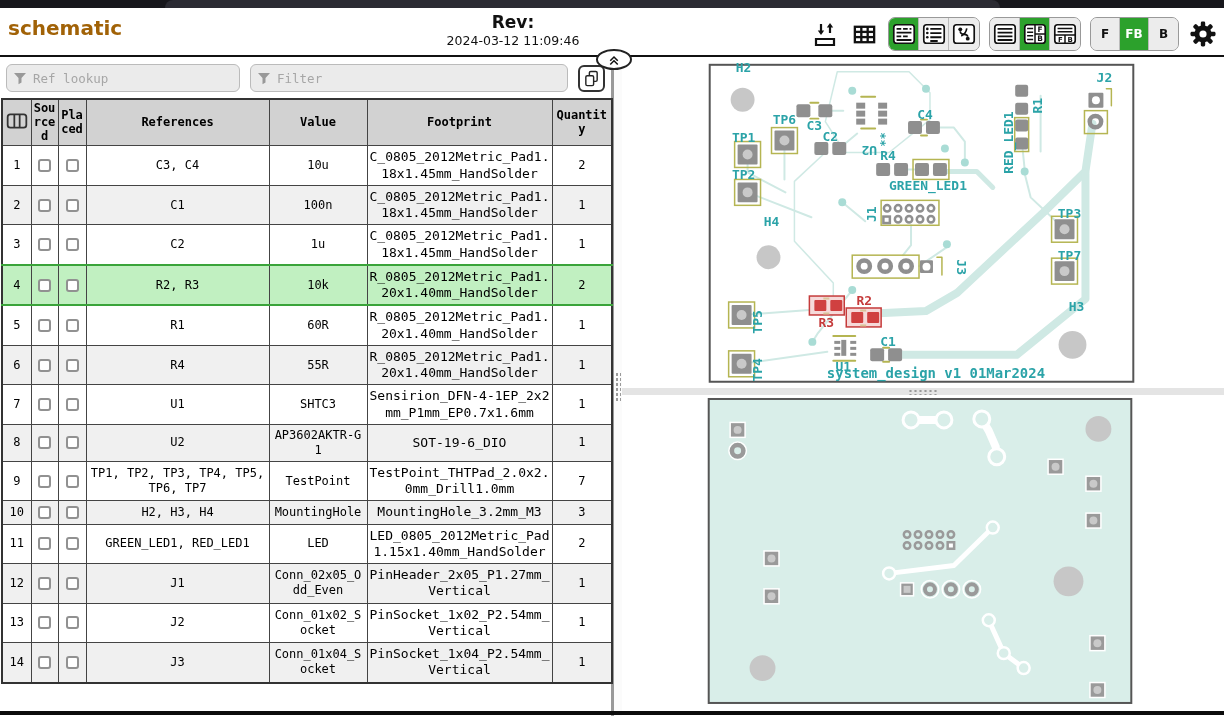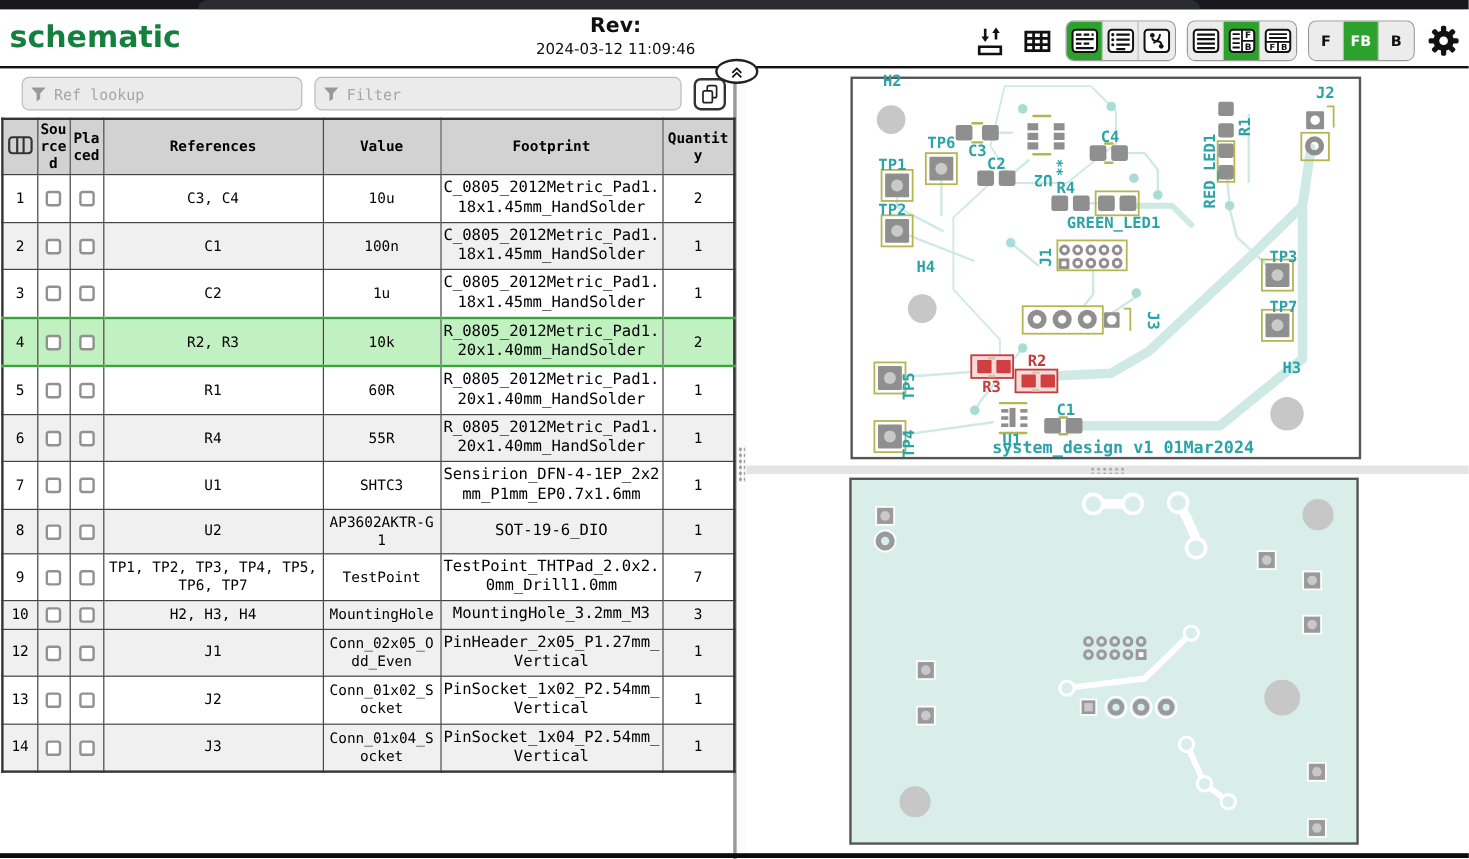--- a/index.html
+++ b/index.html
@@ -1,39 +1,39 @@
 <!DOCTYPE html>
 <html><head>
 <meta charset="utf-8">
 <style>
   html,body{margin:0;padding:0;width:1224px;height:716px;overflow:hidden;background:#fff;
     font-family:"DejaVu Sans Mono","Liberation Mono",monospace;}
   .chrome{height:8px;background:#17171c;position:relative;}
   .chrome-tab{position:absolute;left:165px;top:0;width:835px;height:8px;background:#2b2b33;border-radius:8px 8px 0 0;}
   header{position:relative;height:47px;background:#fff;border-bottom:2px solid #111;}
   .title{position:absolute;left:8px;top:8px;font-family:"DejaVu Sans","Liberation Sans",sans-serif;
-    font-weight:bold;font-size:25px;color:#15803d;}
+    font-weight:bold;font-size:20px;color:#a16207;}
   .rev{position:absolute;left:513px;top:4px;transform:translateX(-50%);text-align:center;
     font-family:"DejaVu Sans","Liberation Sans",sans-serif;}
   .rev-label{font-weight:bold;font-size:17px;color:#111;}
   .rev-date{font-size:12.5px;color:#111;margin-top:1px;}
   .toolbar{position:absolute;right:6px;top:9px;display:flex;align-items:center;gap:9px;}
   .tb-plain{background:none;border:none;padding:0;width:30px;height:30px;display:flex;align-items:center;justify-content:center;cursor:pointer;}
   .btn-group{display:flex;border:1px solid #999;border-radius:7px;overflow:hidden;background:#ececec;}
   .gbtn{width:30px;height:32px;border:none;background:#ececec;display:flex;align-items:center;justify-content:center;
     border-right:1px solid #bbb;padding:0;cursor:pointer;}
   .gbtn:last-child{border-right:none;}
   .gbtn.sel{background:var(--accent,#2ca12c);}
   .gbtn.txt{width:29px;font-family:"DejaVu Sans","Liberation Sans",sans-serif;font-weight:bold;font-size:12px;color:#111;}
   .gbtn.txt.sel{color:#fff;}
   .hide-handle{position:absolute;left:596px;top:49px;width:32px;height:17px;background:#fff;border:2px solid #222;
     border-radius:50%;z-index:6;display:flex;align-items:center;justify-content:center;cursor:pointer;}
   .main{display:flex;height:659px;}
   .left{width:611px;background:#fff;border-right:3px solid #999;}
-  .filters{display:flex;align-items:center;gap:10px;padding:7px 6px 5px 6px;margin-left:12px;}
+  .filters{display:flex;align-items:center;gap:10px;padding:7px 6px 5px 6px;}
   .input-wrap{position:relative;height:28px;}
   .input-wrap svg{position:absolute;left:7px;top:8px;}
   .input-wrap input{height:28px;box-sizing:border-box;background:#ebebeb;border:1px solid #bbb;border-radius:6px;
     padding:0 6px 0 26px;font-family:"DejaVu Sans Mono","Liberation Mono",monospace;font-size:12.5px;color:#333;width:100%;}
   .input-wrap input::placeholder{color:#a6a6a6;}
   .iw1{width:234px;}
   .iw2{flex:1;border-radius:14px;}
   .copy-btn{width:27px;height:27px;border:2px solid #333;border-radius:6px;background:#fff;display:flex;
     align-items:center;justify-content:center;padding:0;cursor:pointer;}
   table{border-collapse:collapse;table-layout:fixed;width:610px;margin:1px 0 0 1px;border:2px solid #333;}
@@ -343,20 +343,29 @@
             <td>7</td>
           </tr>
           <tr class="even">
             <td>10</td>
             <td><input type="checkbox" style=""></td>
             <td><input type="checkbox" style=""></td>
             <td>H2, H3, H4</td>
             <td>MountingHole</td>
             <td class="fp">MountingHole_3.2mm_M3</td>
             <td>3</td>
+          </tr>
+          <tr class="odd">
+            <td>11</td>
+            <td><input type="checkbox" style=""></td>
+            <td><input type="checkbox" style=""></td>
+            <td>GREEN_LED1, RED_LED1</td>
+            <td>LED</td>
+            <td class="fp">LED_0805_2012Metric_Pad1.15x1.40mm_HandSolder</td>
+            <td>2</td>
           </tr>
           <tr class="even">
             <td>12</td>
             <td><input type="checkbox" style=""></td>
             <td><input type="checkbox" style=""></td>
             <td>J1</td>
             <td>Conn_02x05_Odd_Even</td>
             <td class="fp">PinHeader_2x05_P1.27mm_Vertical</td>
             <td>1</td>
           </tr>

